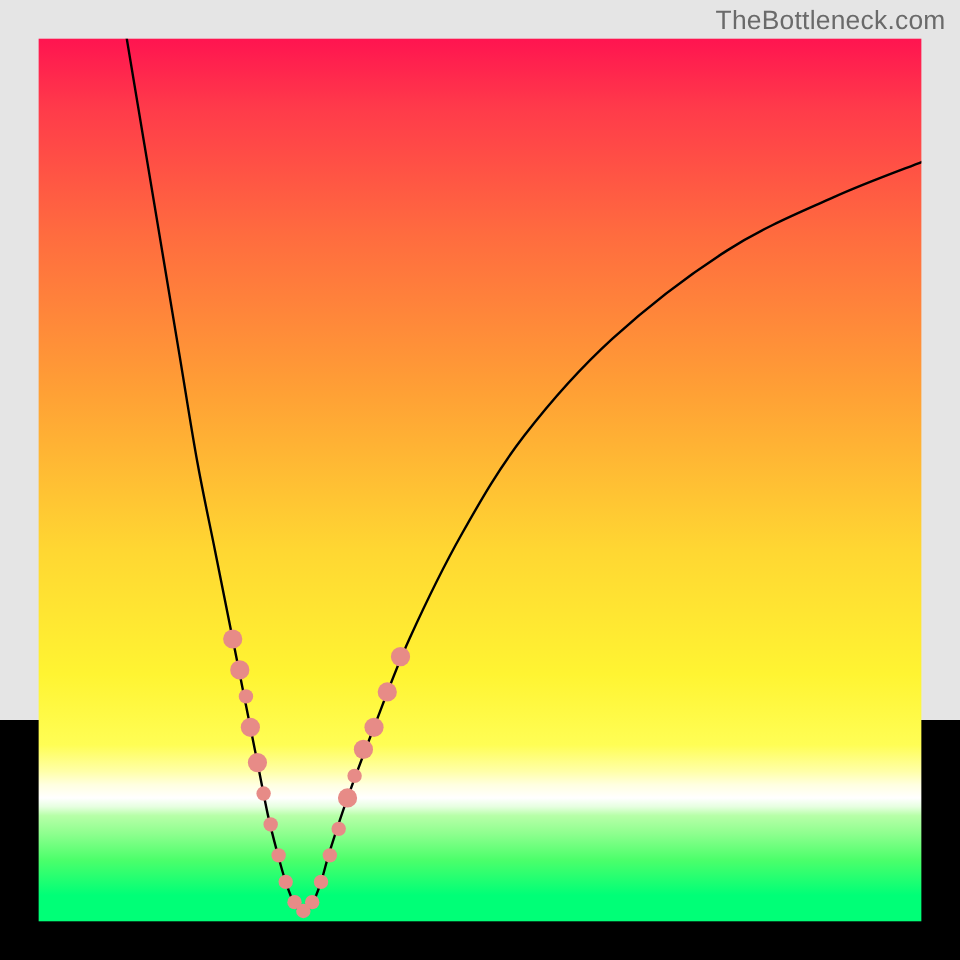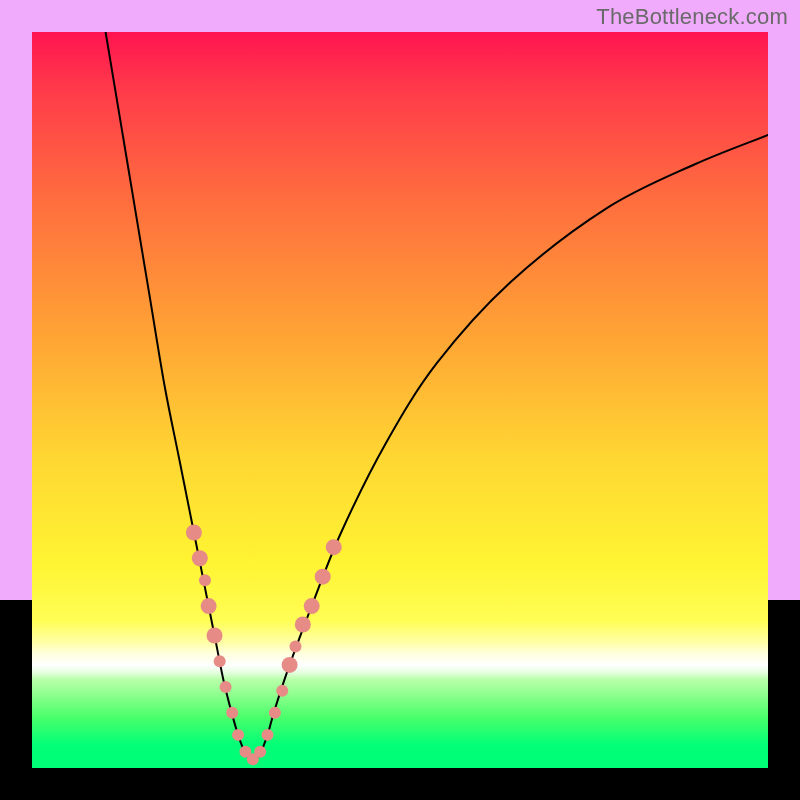--- a/index.html
+++ b/index.html
@@ -10,21 +10,21 @@
     overflow: hidden;
     background: #000;
     font-family: Arial, Helvetica, sans-serif;
   }
   .frame {
     position: absolute;
     left: 0;
     top: 0;
     width: 800px;
     height: 600px;
-    background: #f0abfc;
+    background: #e5e5e5;
     text-align: right;
   }
   .plot-area {
     position: absolute;
     left: 32px;
     top: 32px;
     width: 736px;
     height: 736px;
     overflow: hidden;
   }

